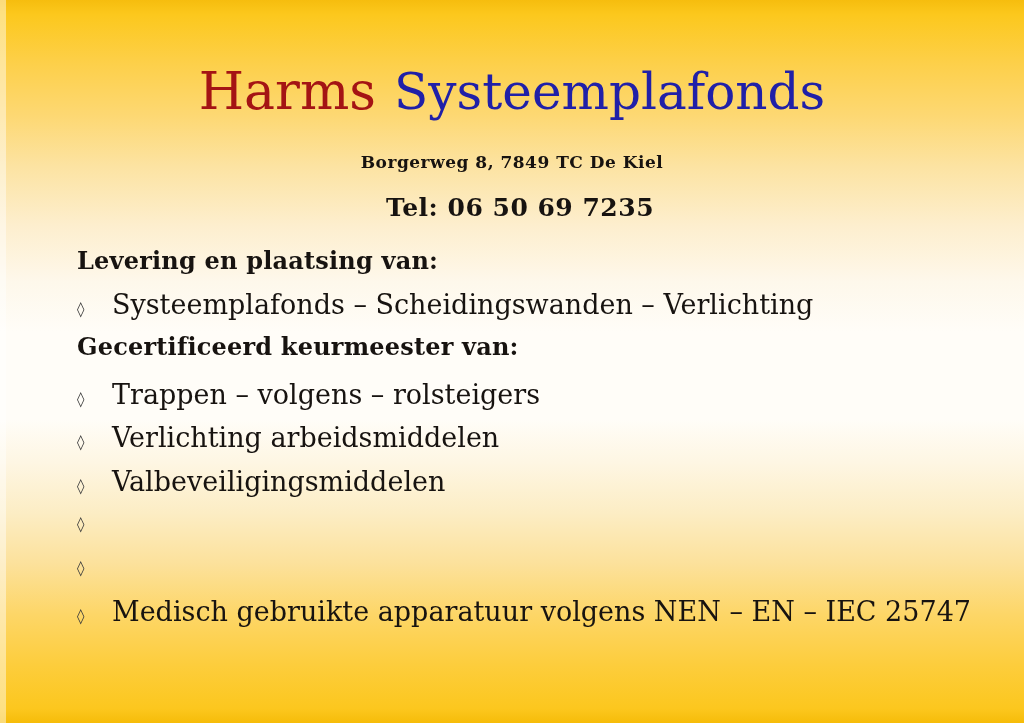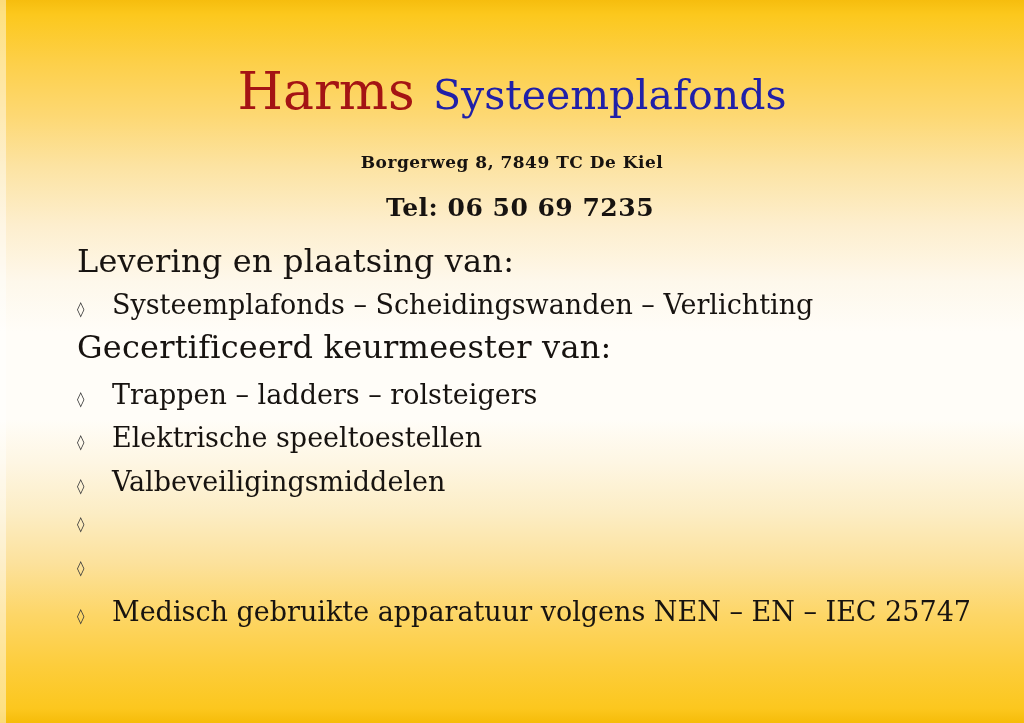--- a/index.html
+++ b/index.html
@@ -52,21 +52,21 @@
     padding-top: 58px;
     line-height: 66px;
     font-weight: normal;
     white-space: nowrap;
   }
   .brand {
     font-size: 52px;
     color: #a41414;
   }
   .subtitle {
-    font-size: 41px;
+    font-size: 50px;
     color: #2020a8;
     margin-left: 8px;
   }
   .address {
     margin-top: 14px;
     font-size: 17px;
     font-weight: bold;
     line-height: 34px;
     letter-spacing: 0.5px;
   }
@@ -76,22 +76,22 @@
     font-weight: bold;
     line-height: 34px;
     letter-spacing: 0.5px;
     padding-left: 16px;
   }
   .content {
     margin: 16px 0 0 77px;
   }
   .section-heading {
     margin: 0;
-    font-size: 32px;
-    font-weight: normal;
+    font-size: 24px;
+    font-weight: bold;
     line-height: 40px;
     letter-spacing: 0.2px;
   }
   .section-heading.second {
     margin-top: 0;
   }
   ul.items {
     list-style: none;
     margin: 2px 0 0 0;
     padding: 0;
@@ -137,25 +137,25 @@
       <li>
         <span class="bullet">◊</span>
         <span class="item-text">Systeemplafonds – Scheidingswanden – Verlichting</span>
       </li>
     </ul>
 
     <h2 class="section-heading second">Gecertificeerd keurmeester van:</h2>
     <ul class="items second">
       <li>
         <span class="bullet">◊</span>
-        <span class="item-text">Trappen – ladders – rolsteigers</span>
+        <span class="item-text">Trappen – volgens – rolsteigers</span>
       </li>
       <li>
         <span class="bullet">◊</span>
-        <span class="item-text">Elektrische speeltoestellen</span>
+        <span class="item-text">Verlichting arbeidsmiddelen</span>
       </li>
       <li>
         <span class="bullet">◊</span>
         <span class="item-text">Valbeveiligingsmiddelen</span>
       </li>
       <li>
         <span class="bullet">◊</span>
       </li>
       <li>
         <span class="bullet">◊</span>

